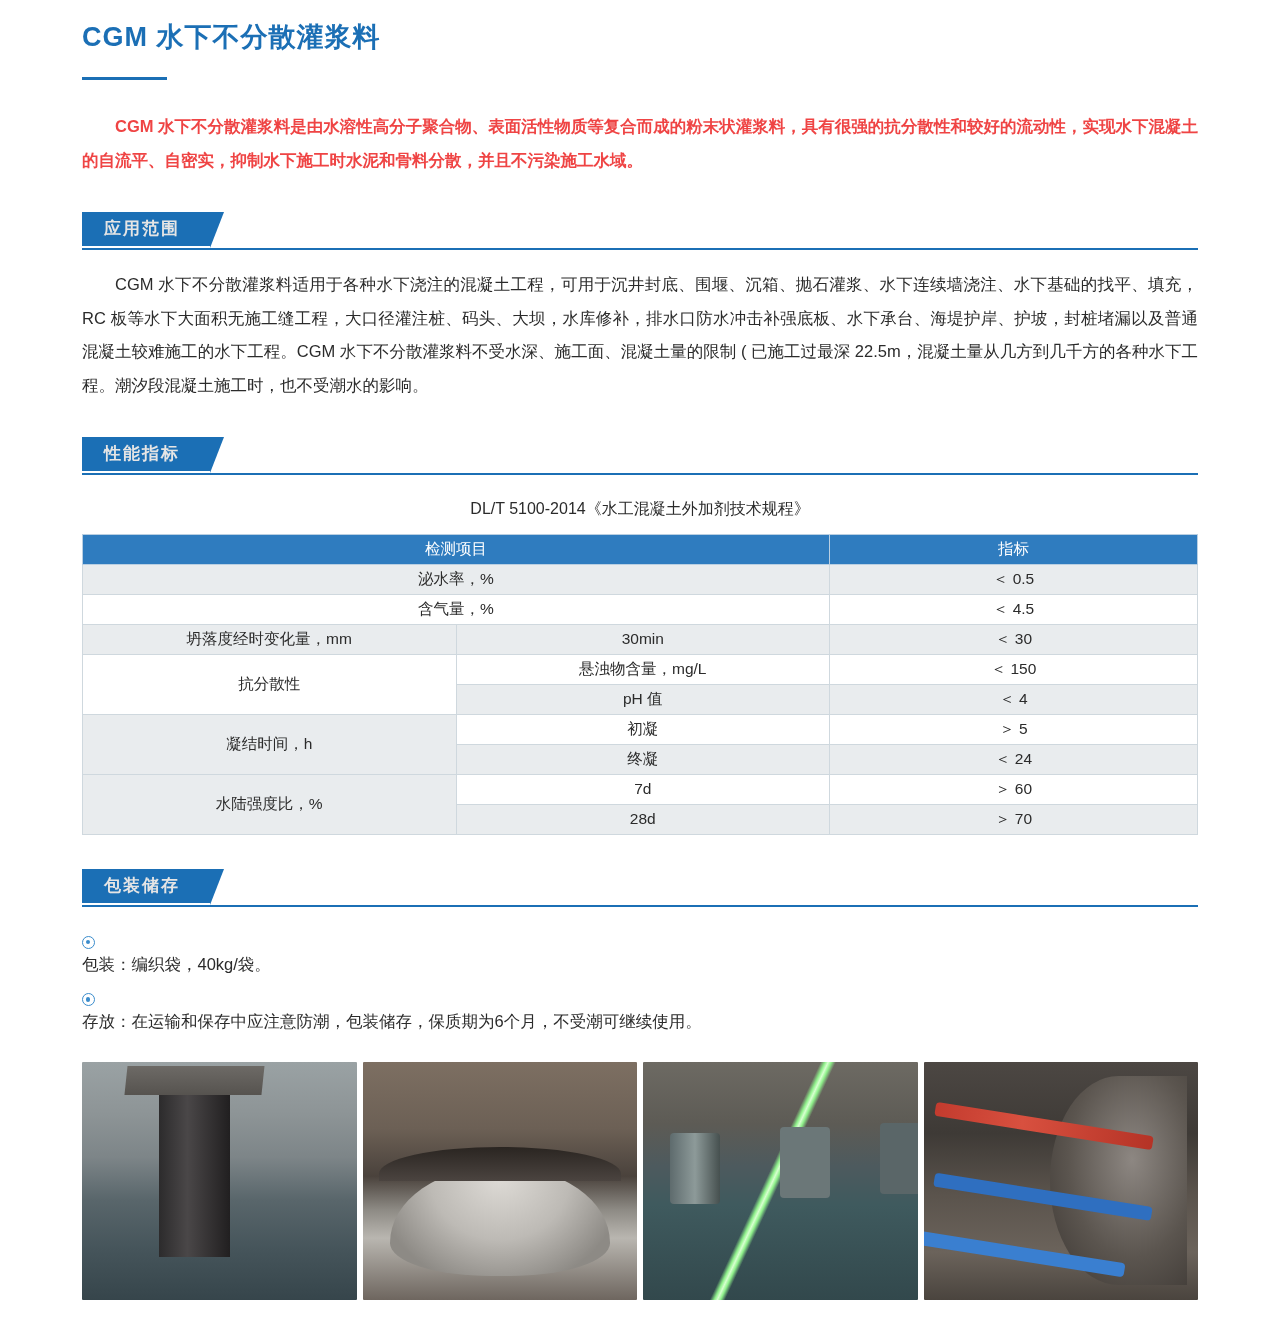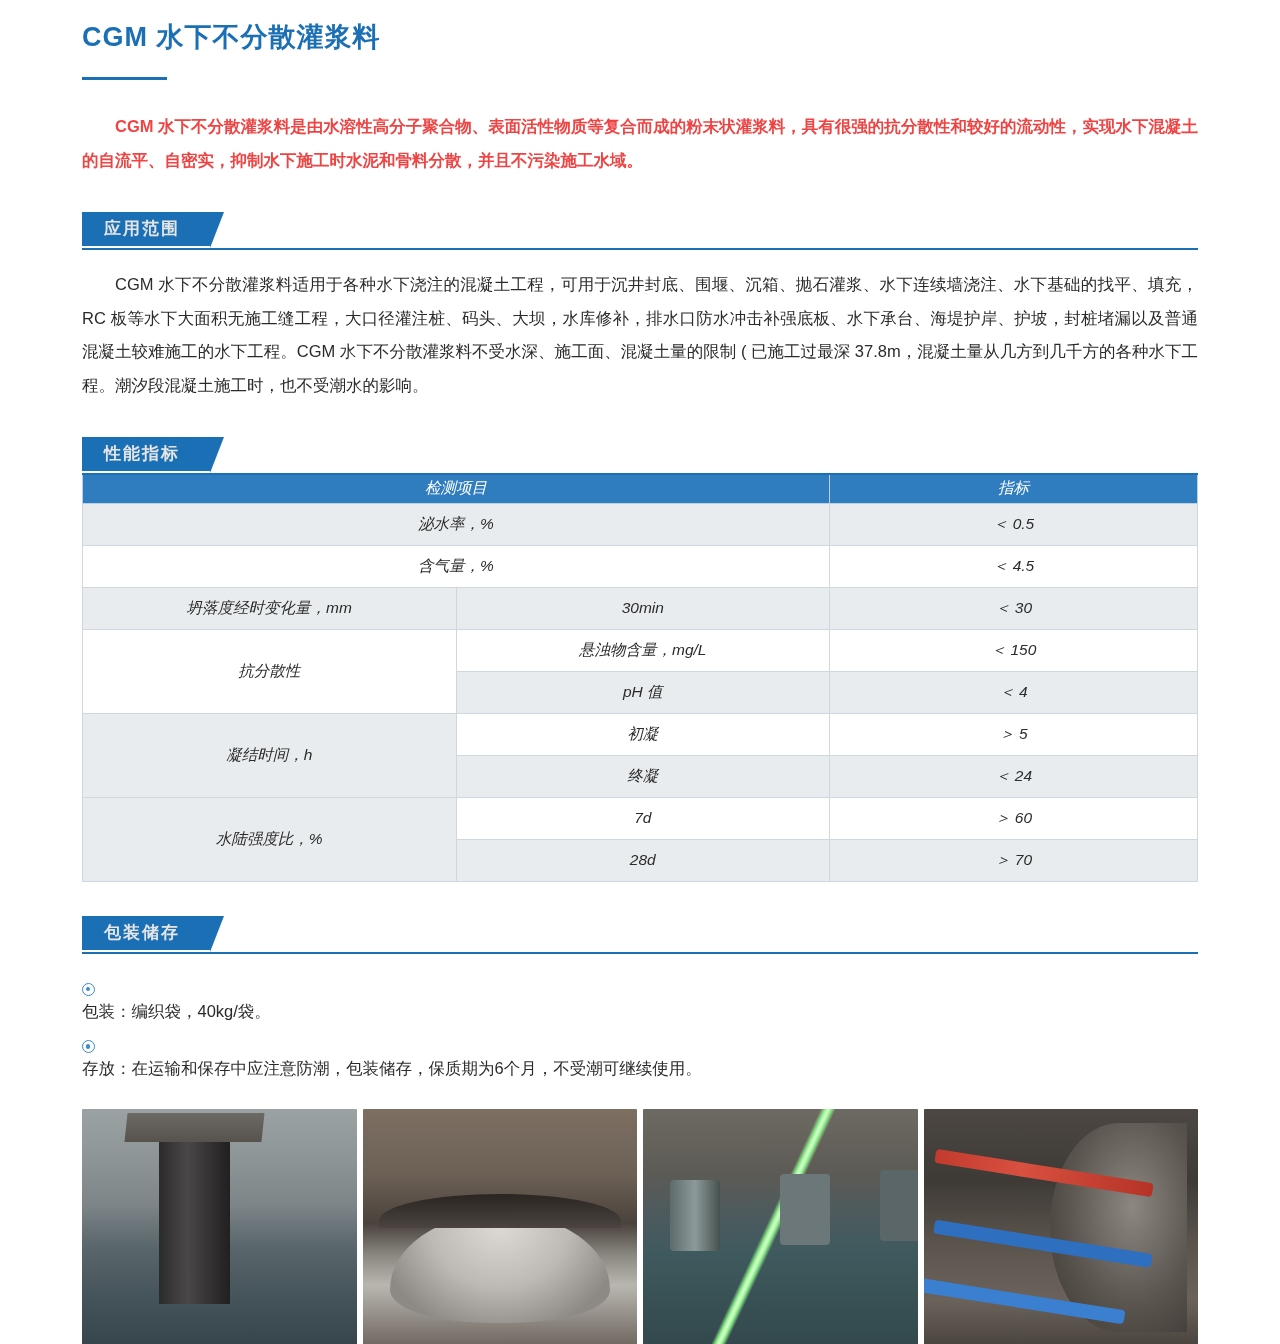--- a/index.html
+++ b/index.html
@@ -103,35 +103,34 @@
     text-align: center;
     font-size: 16px;
     color: #2b2b2b;
     margin: 26px 0 14px 0;
   }
   table.spec {
     width: 100%;
     border-collapse: collapse;
     table-layout: fixed;
     font-size: 15.5px;
-    font-style: italic;
   }
   table.spec th {
     background: #2f7cbf;
     color: #ffffff;
     font-weight: normal;
     font-size: 15.5px;
     height: 30px;
     border: 1px solid #b9cfe2;
     text-align: center;
   }
   table.spec td {
     border: 1px solid #cfd8de;
     text-align: center;
-    height: 42px;
+    height: 30px;
     padding: 3px 4px;
     color: #2b2b2b;
   }
   table.spec tr.shade td { background: #e9ecee; }
   table.spec tr.plain td { background: #ffffff; }
   td.merge-shade { background: #e9ecee !important; }
   td.merge-plain { background: #ffffff !important; }
 
   
   .pack-list { margin-top: 22px; }
@@ -256,29 +255,30 @@
     <div class="title-rule"></div>
   </div>
 
   <p class="intro">CGM 水下不分散灌浆料是由水溶性高分子聚合物、表面活性物质等复合而成的粉末状灌浆料，具有很强的抗分散性和较好的流动性，实现水下混凝土的自流平、自密实，抑制水下施工时水泥和骨料分散，并且不污染施工水域。</p>
 
   <div class="section">
     <div class="sec-head">
       <span class="sec-tag">应用范围</span>
       <div class="sec-underline"></div>
     </div>
-    <p class="sec-body">CGM 水下不分散灌浆料适用于各种水下浇注的混凝土工程，可用于沉井封底、围堰、沉箱、抛石灌浆、水下连续墙浇注、水下基础的找平、填充，RC 板等水下大面积无施工缝工程，大口径灌注桩、码头、大坝，水库修补，排水口防水冲击补强底板、水下承台、海堤护岸、护坡，封桩堵漏以及普通混凝土较难施工的水下工程。CGM 水下不分散灌浆料不受水深、施工面、混凝土量的限制 ( 已施工过最深 37.8m，混凝土量从几方到几千方的各种水下工程。潮汐段混凝土施工时，也不受潮水的影响。</p>
+    <p class="sec-body">CGM 水下不分散灌浆料适用于各种水下浇注的混凝土工程，可用于沉井封底、围堰、沉箱、抛石灌浆、水下连续墙浇注、水下基础的找平、填充，RC 板等水下大面积无施工缝工程，大口径灌注桩、码头、大坝，水库修补，排水口防水冲击补强底板、水下承台、海堤护岸、护坡，封桩堵漏以及普通混凝土较难施工的水下工程。CGM 水下不分散灌浆料不受水深、施工面、混凝土量的限制 ( 已施工过最深 22.5m，混凝土量从几方到几千方的各种水下工程。潮汐段混凝土施工时，也不受潮水的影响。</p>
   </div>
 
   <div class="section">
     <div class="sec-head">
       <span class="sec-tag">性能指标</span>
       <div class="sec-underline"></div>
     </div>
 
+    <div class="table-caption">DL/T 5100-2014《水工混凝土外加剂技术规程》</div>
 
     <table class="spec">
       <colgroup>
         <col style="width:33.5%">
         <col style="width:33.5%">
         <col style="width:33%">
       </colgroup>
       <thead>
         <tr>
           <th colspan="2">检测项目</th>

